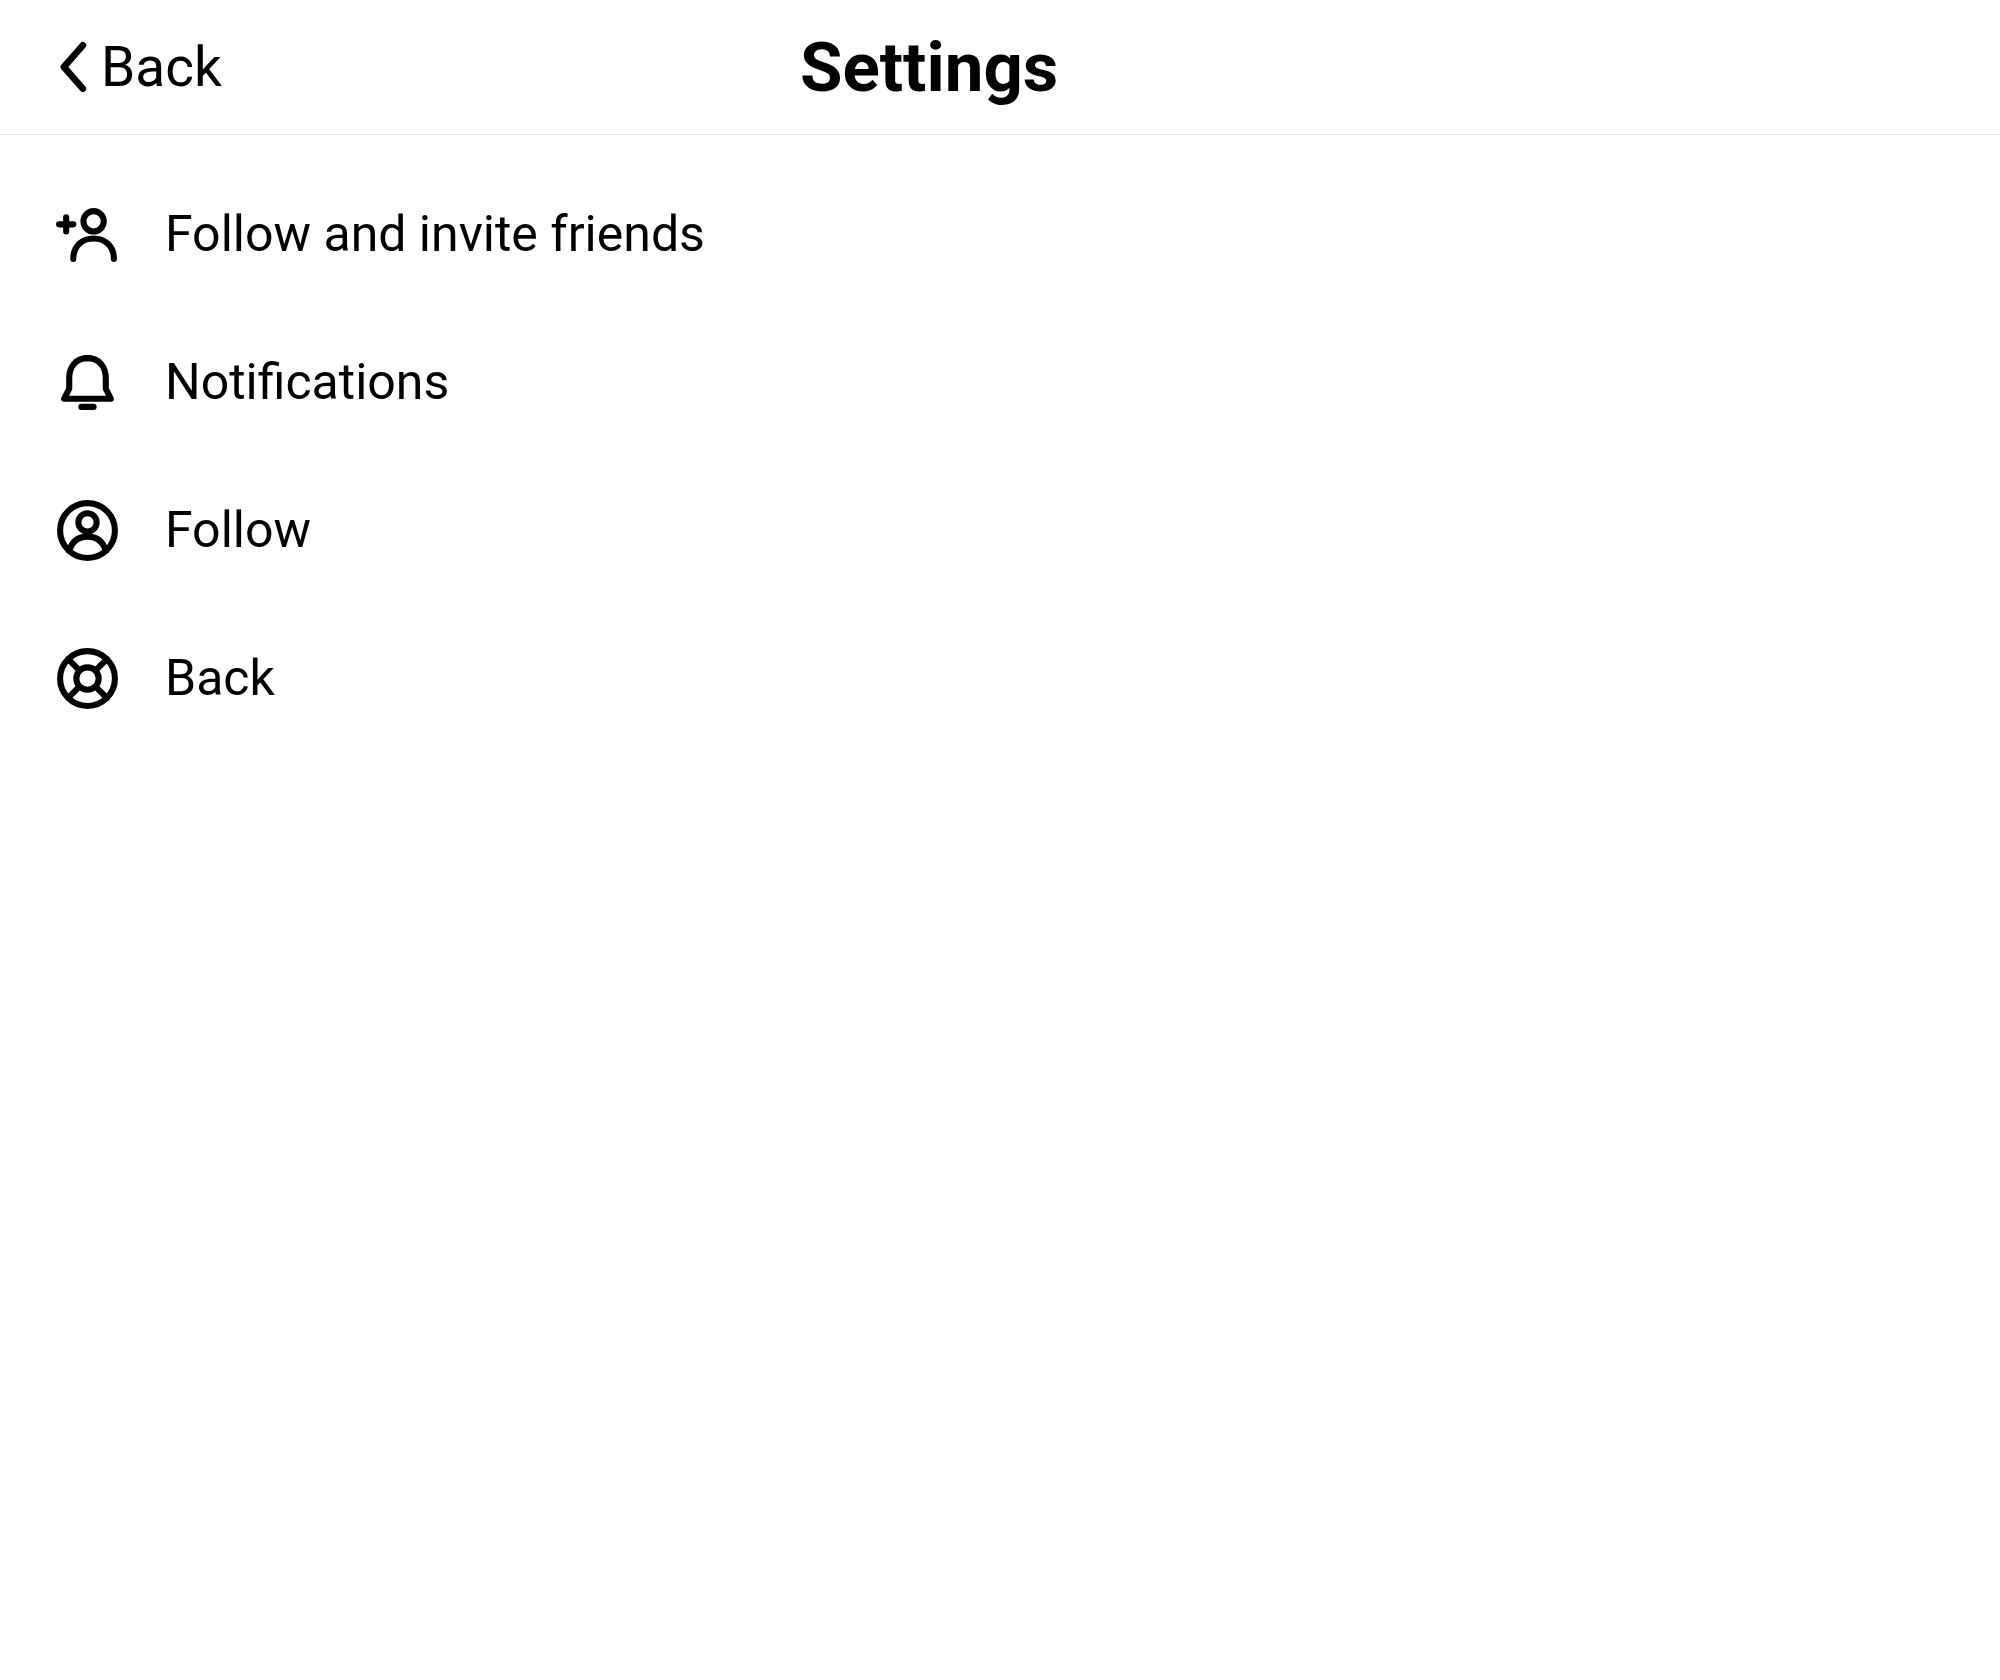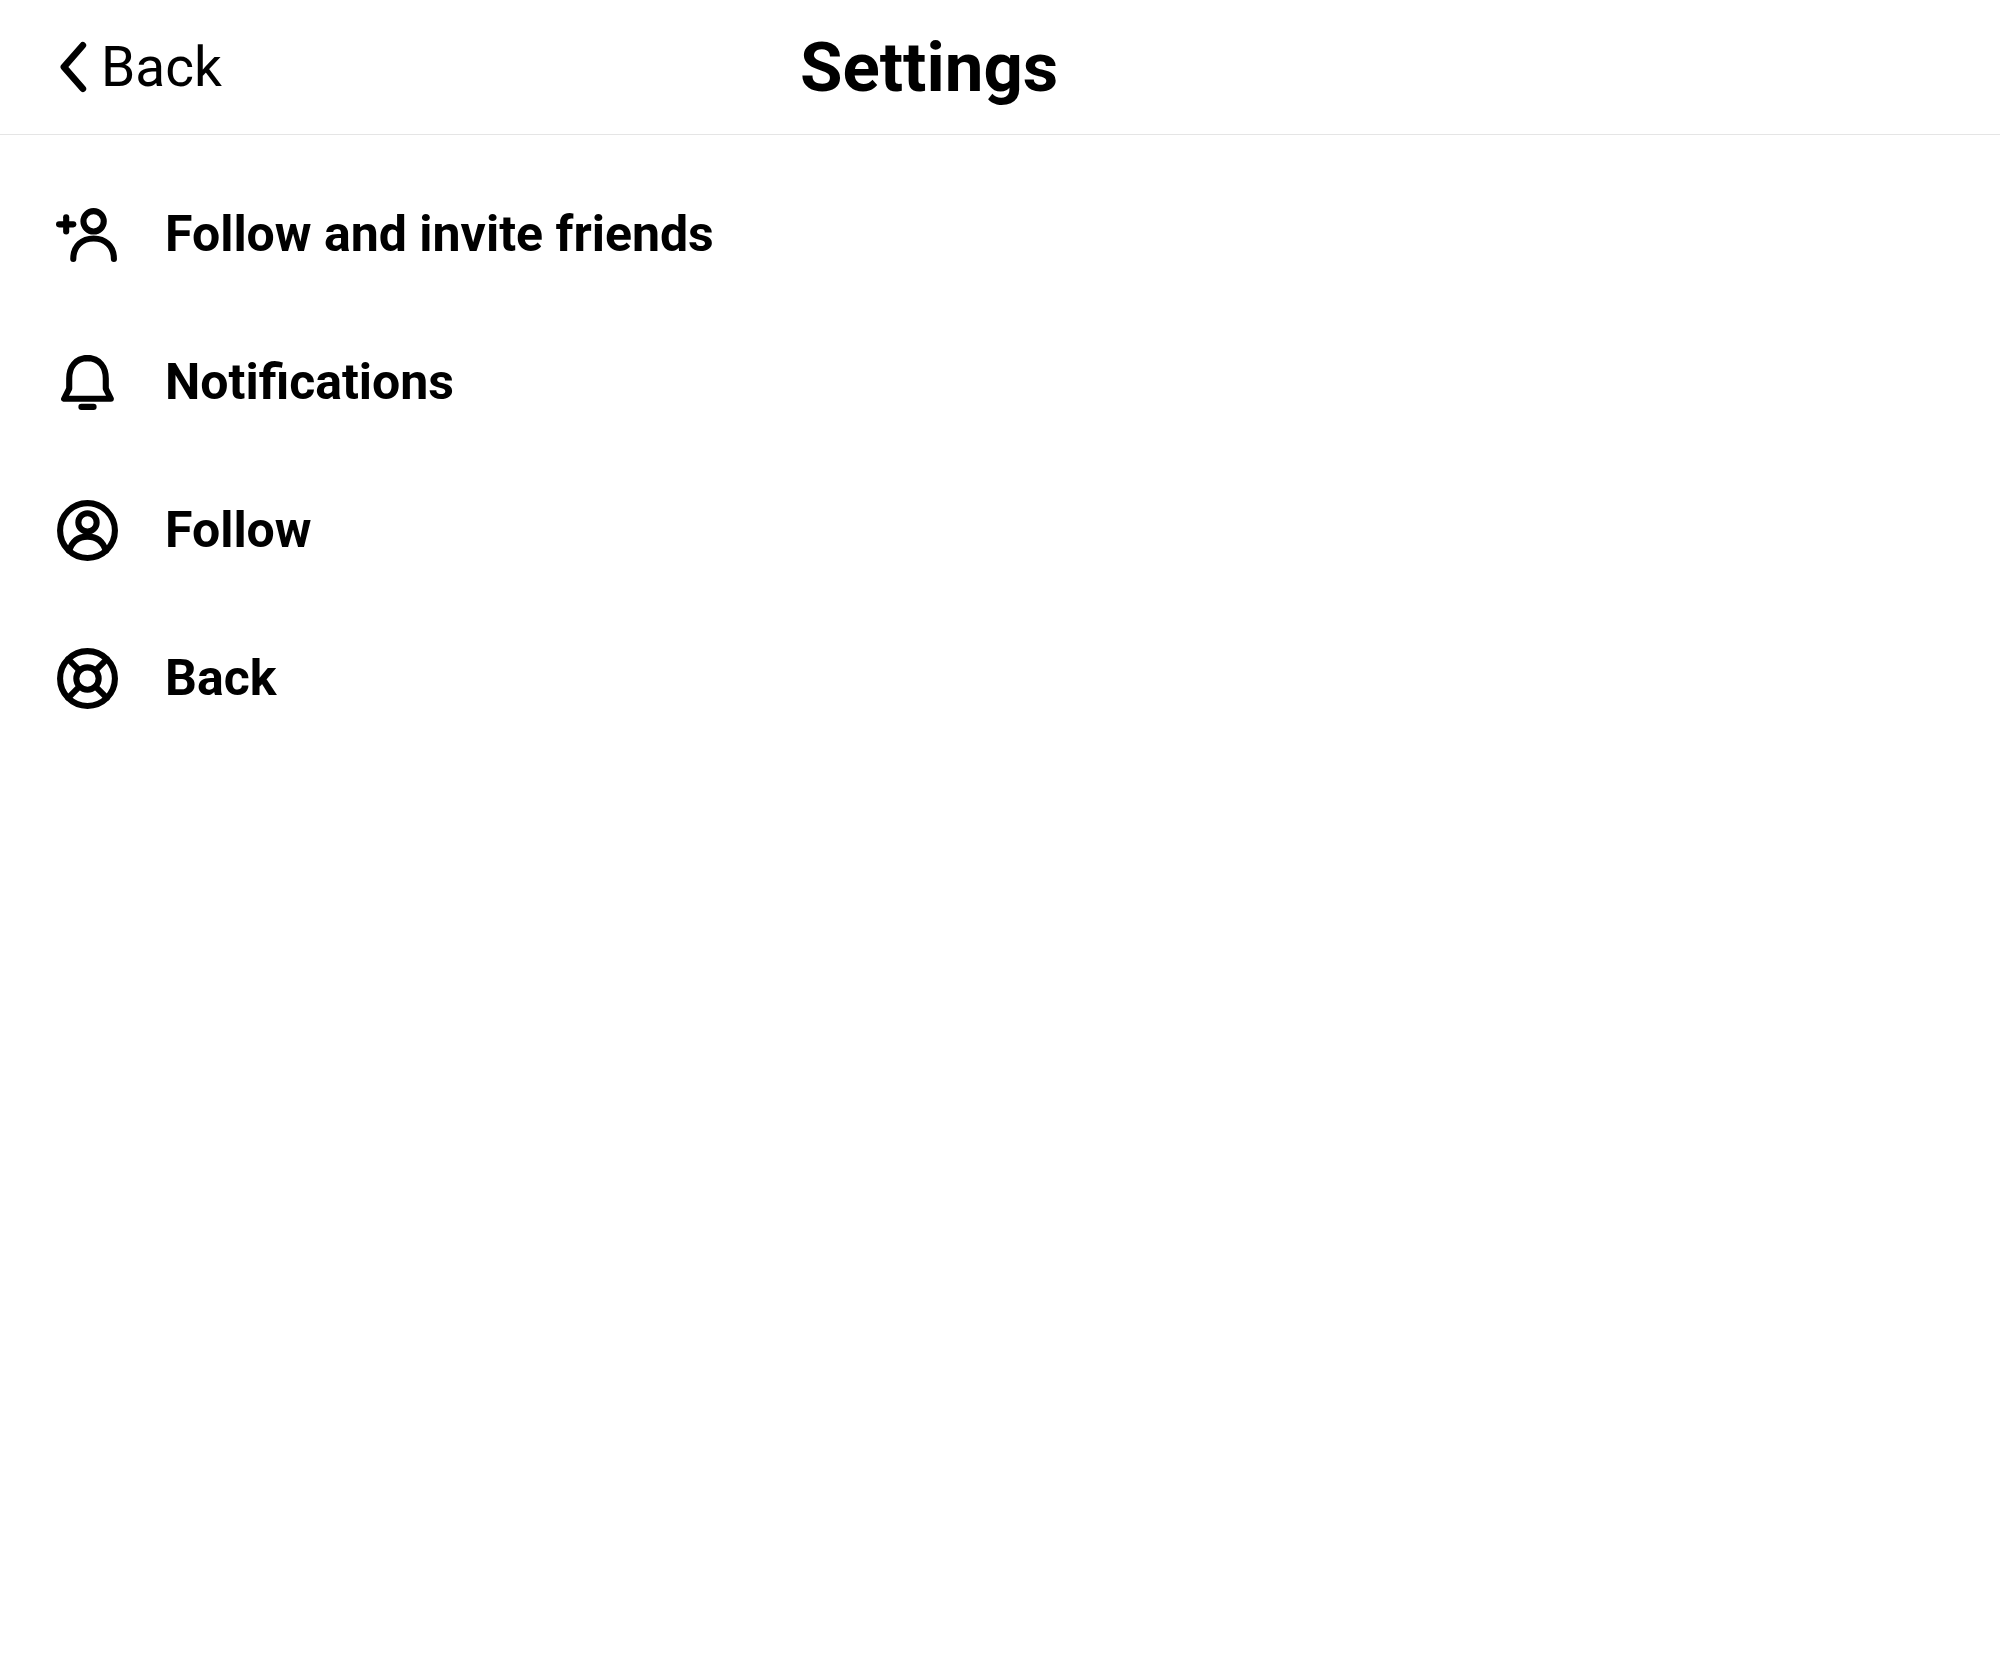--- a/index.html
+++ b/index.html
@@ -61,21 +61,21 @@
       align-items: center;
       justify-content: center;
       flex-shrink: 0;
     }
     .settings-icon svg {
       width: 100%;
       height: 100%;
     }
     .settings-label {
       font-size: 50px;
-      font-weight: 700;
+      font-weight: 400;
     }
   </style>
 </head>
 <body>
 
 <div class="header">
   <div class="back-button">
     <svg class="back-chevron" viewBox="0 0 24 40" fill="none" stroke="#000" stroke-width="5" stroke-linecap="round" stroke-linejoin="round">
       <polyline points="20,4 6,20 20,36"></polyline>
     </svg>

